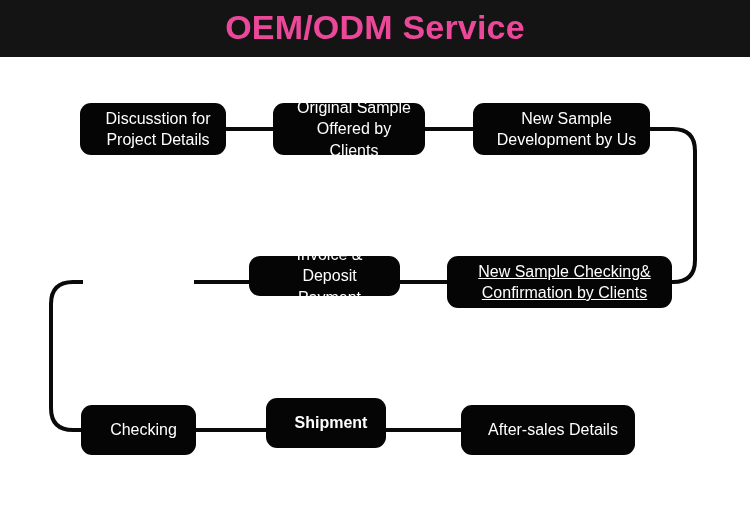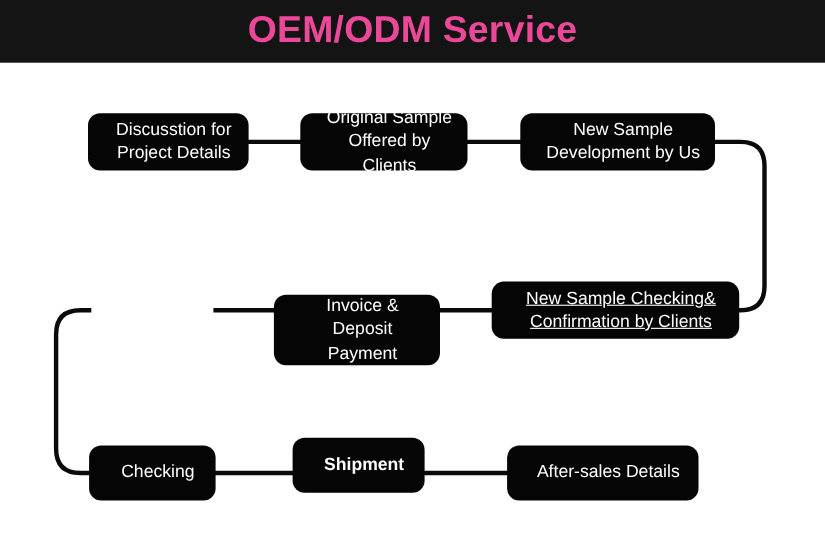--- a/index.html
+++ b/index.html
@@ -117,21 +117,21 @@
   <div class="node" style="left:473px; top:103px; width:177px; height:52px;">
     <span class="node-label">New Sample
 Development by Us</span>
   </div>
 
   <div class="node" style="left:447px; top:256px; width:225px; height:52px;text-decoration:underline;">
     <span class="node-label">New Sample Checking&amp;
 Confirmation by Clients</span>
   </div>
 
-  <div class="node" style="left:249px; top:268px; width:151px; height:64px;">
+  <div class="node" style="left:249px; top:256px; width:151px; height:40px;">
     <span class="node-label">Invoice &amp; Deposit
 Payment</span>
   </div>
 
 
   <div class="node" style="left:81px; top:405px; width:115px; height:50px;">
     <span class="node-label">Checking</span>
   </div>
 
   <div class="node" style="left:266px; top:398px; width:120px; height:50px;font-weight:bold;">

